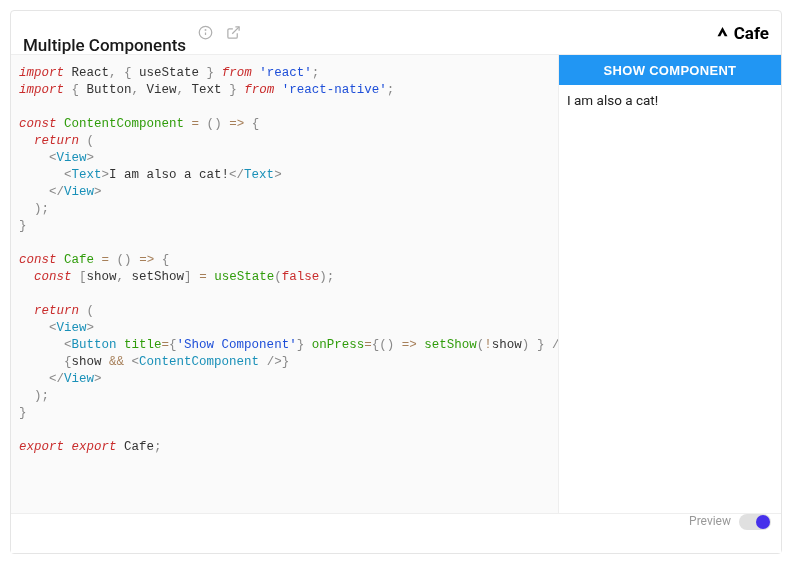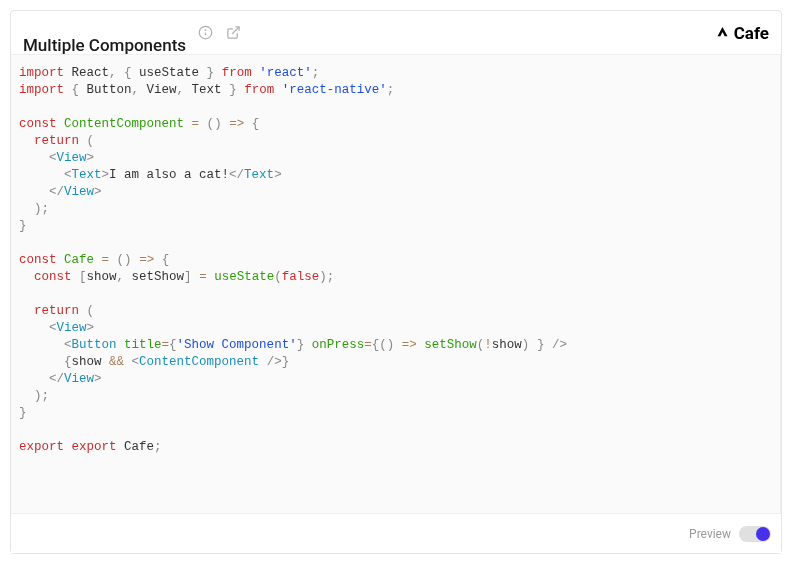--- a/index.html
+++ b/index.html
@@ -66,21 +66,21 @@
     padding: 10px 4px 10px 8px;
     overflow: auto;
   }
   pre.code {
     font-family: "SFMono-Regular", Consolas, "Liberation Mono", Menlo, monospace;
     font-size: 12.5px;
     line-height: 17px;
     white-space: pre;
     color: #333;
   }
-  .c-kw   { color: #c92c2c; }  
+  .c-kw   { color: #c92c2c; font-style: italic; }  
   .c-fn   { color: #2f9c0a; }  
   .c-punc { color: #888; }     
   .c-tag  { color: #1990b8; }  
   .c-str  { color: #1d4ed8; }  
   .c-lit  { color: #c92c2c; font-family: Liberation Mono, monospace; }  
   .c-op   { color: #a67f59; }  
 
   .preview {
     width: 222px;
     display: flex;
@@ -99,21 +99,21 @@
   }
   .ptext {
     padding: 7px 8px;
     font-size: 13.5px;
     color: #222;
   }
   .footer {
     height: 40px;
     border-top: 1px solid #eee;
     display: flex;
-    align-items: center;
+    align-items: flex-start;
     justify-content: flex-end;
     padding: 0 10px;
     gap: 8px;
     background: #fff;
   }
   .fl-label {
     font-size: 12px;
     color: #999;
   }
   .toggle {
@@ -204,20 +204,24 @@
     <span class="c-punc">&lt;</span><span class="c-tag">View</span><span class="c-punc">&gt;</span>
       <span class="c-punc">&lt;</span><span class="c-tag">Button</span> <span class="c-fn">title</span><span class="c-op">=</span><span class="c-punc">{</span><span class="c-str">'Show Component'</span><span class="c-punc">}</span> <span class="c-fn">onPress</span><span class="c-op">=</span><span class="c-punc">{</span><span class="c-punc">(</span><span class="c-punc">)</span> <span class="c-op">=&gt;</span> <span class="c-fn">setShow</span><span class="c-punc">(</span><span class="c-op">!</span>show<span class="c-punc">)</span> <span class="c-punc">}</span> <span class="c-punc">/&gt;</span>
       <span class="c-punc">{</span>show <span class="c-op">&amp;&amp;</span> <span class="c-punc">&lt;</span><span class="c-tag">ContentComponent</span> <span class="c-punc">/&gt;</span><span class="c-punc">}</span>
     <span class="c-punc">&lt;/</span><span class="c-tag">View</span><span class="c-punc">&gt;</span>
   <span class="c-punc">)</span><span class="c-punc">;</span>
 <span class="c-punc">}</span>
 
 <span class="c-kw">export</span> <span class="c-kw">export</span> Cafe<span class="c-punc">;</span></pre>
     </div>
 
+    <div class="preview">
+      <button class="show-btn">SHOW COMPONENT</button>
+      <div class="ptext">I am also a cat!</div>
+    </div>
 
   </div>
 
   <div class="footer">
     <span class="fl-label">Preview</span>
     <span class="toggle">
         <span class="knob"></span>
       </span>
   </div>
 

